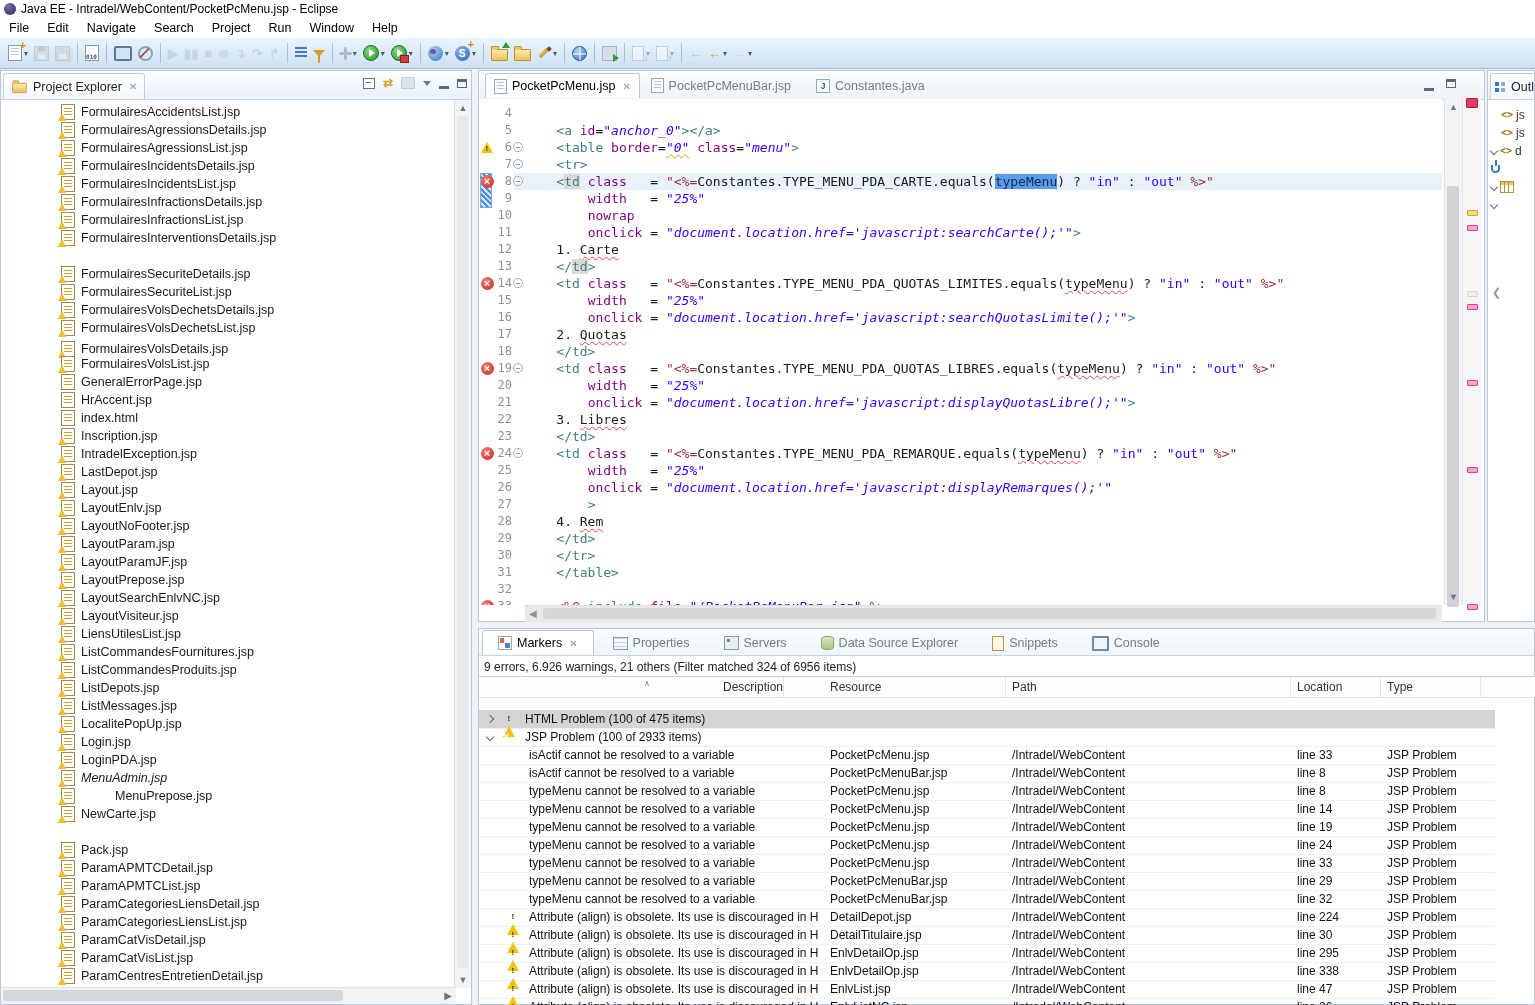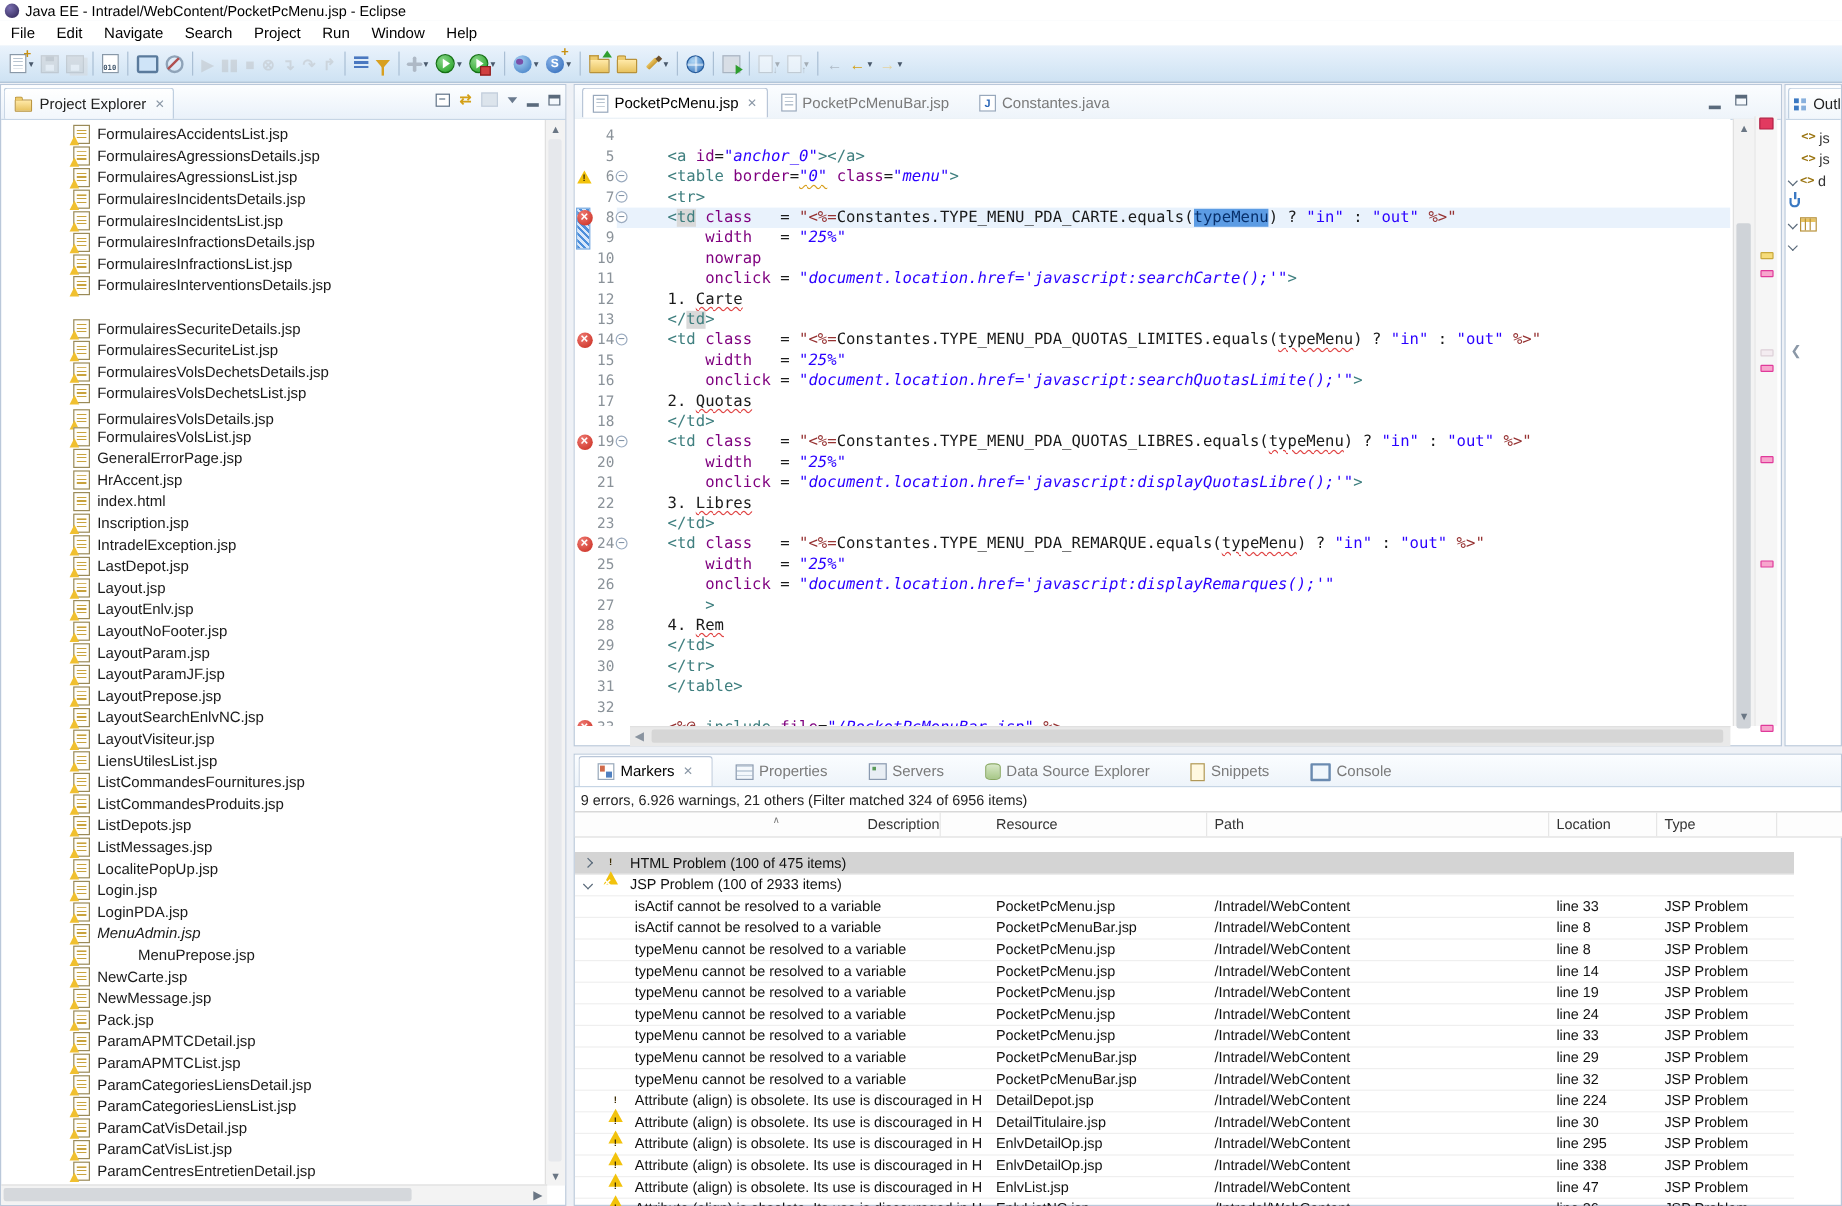--- a/index.html
+++ b/index.html
@@ -461,24 +461,20 @@
           <span>MenuAdmin.jsp</span>
         </div>
         <div class="frow" style="top: 687px; gap: 40px;">
           <span class="fic warn"></span>
           <span>MenuPrepose.jsp</span>
         </div>
         <div class="frow" style="top: 705px;">
           <span class="fic warn"></span>
           <span>NewCarte.jsp</span>
         </div>
-        <div class="frow" style="top: 723px;">
-          <span class="fic warn"></span>
-          <span>NewMessage.jsp</span>
-        </div>
         <div class="frow" style="top: 741px;">
           <span class="fic warn"></span>
           <span>Pack.jsp</span>
         </div>
         <div class="frow" style="top: 759px;">
           <span class="fic warn"></span>
           <span>ParamAPMTCDetail.jsp</span>
         </div>
         <div class="frow" style="top: 777px;">
           <span class="fic warn"></span>

